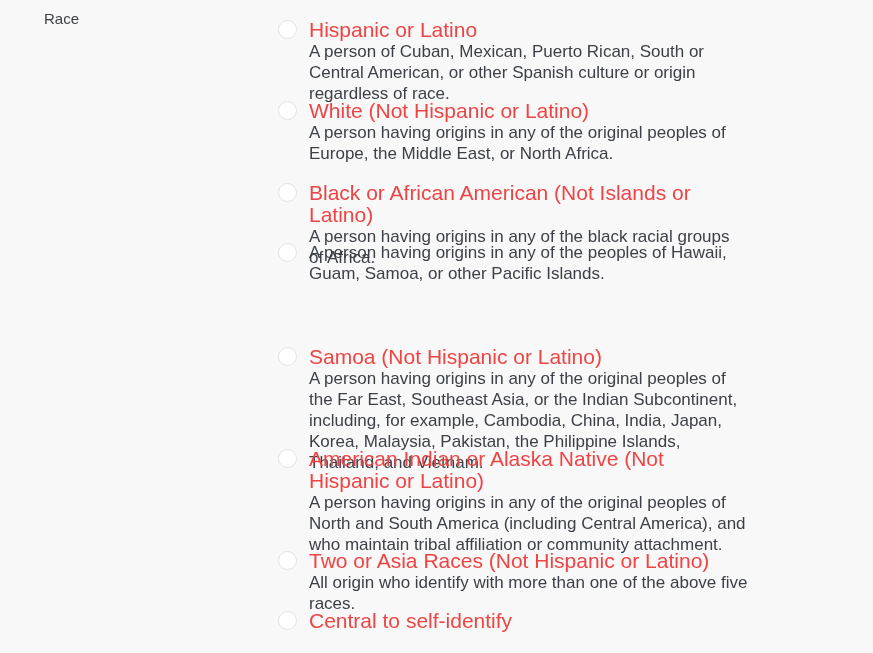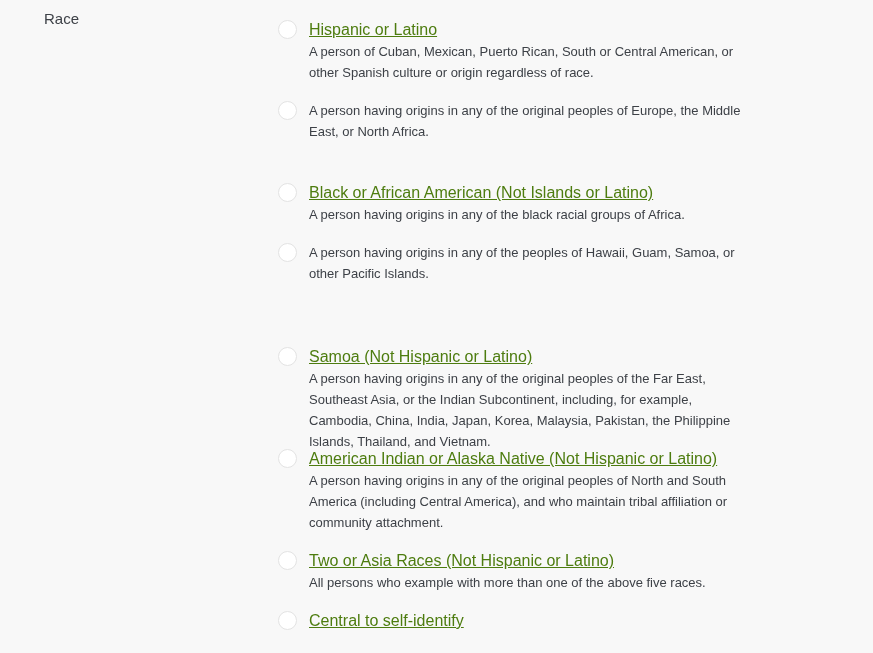--- a/index.html
+++ b/index.html
@@ -40,28 +40,27 @@
       top: 1px;
       width: 19px;
       height: 19px;
       border-radius: 50%;
       background: #ffffff;
       border: 1px solid #e3e3e3;
       box-sizing: border-box;
       cursor: pointer;
     }
     .opt-title {
-      font-size: 16px;
-      color: #4d7c0f;
+      font-size: 21px;
+      color: #ef4444;
       line-height: 22px;
       cursor: pointer;
-      text-decoration: underline;
     }
     .opt-desc {
-      font-size: 13px;
+      font-size: 17px;
       color: #3d4147;
       line-height: 21px;
       margin-top: 0;
     }
   </style>
 </head>
 <body>
 
 <div class="row">
   <div class="field-label">Race</div>
@@ -69,20 +68,21 @@
   <div class="options">
 
     <div class="option" style="height:81px;">
       <span class="radio"></span>
       <div class="opt-title">Hispanic or Latino</div>
       <div class="opt-desc">A person of Cuban, Mexican, Puerto Rican, South or Central American, or other Spanish culture or origin regardless of race.</div>
     </div>
 
     <div class="option" style="height:82px;">
       <span class="radio"></span>
+      <div class="opt-title">White (Not Hispanic or Latino)</div>
       <div class="opt-desc">A person having origins in any of the original peoples of Europe, the Middle East, or North Africa.</div>
     </div>
 
     <div class="option" style="height:60px;">
       <span class="radio"></span>
       <div class="opt-title">Black or African American (Not Islands or Latino)</div>
       <div class="opt-desc">A person having origins in any of the black racial groups of Africa.</div>
     </div>
 
     <div class="option" style="height:104px;">
@@ -98,21 +98,21 @@
 
     <div class="option" style="height:102px;">
       <span class="radio"></span>
       <div class="opt-title">American Indian or Alaska Native (Not Hispanic or Latino)</div>
       <div class="opt-desc">A person having origins in any of the original peoples of North and South America (including Central America), and who maintain tribal affiliation or community attachment.</div>
     </div>
 
     <div class="option" style="height:60px;">
       <span class="radio"></span>
       <div class="opt-title">Two or Asia Races (Not Hispanic or Latino)</div>
-      <div class="opt-desc">All persons who example with more than one of the above five races.</div>
+      <div class="opt-desc">All origin who identify with more than one of the above five races.</div>
     </div>
 
     <div class="option" style="height:30px;">
       <span class="radio"></span>
       <div class="opt-title">Central to self-identify</div>
     </div>
 
   </div>
 </div>
 

